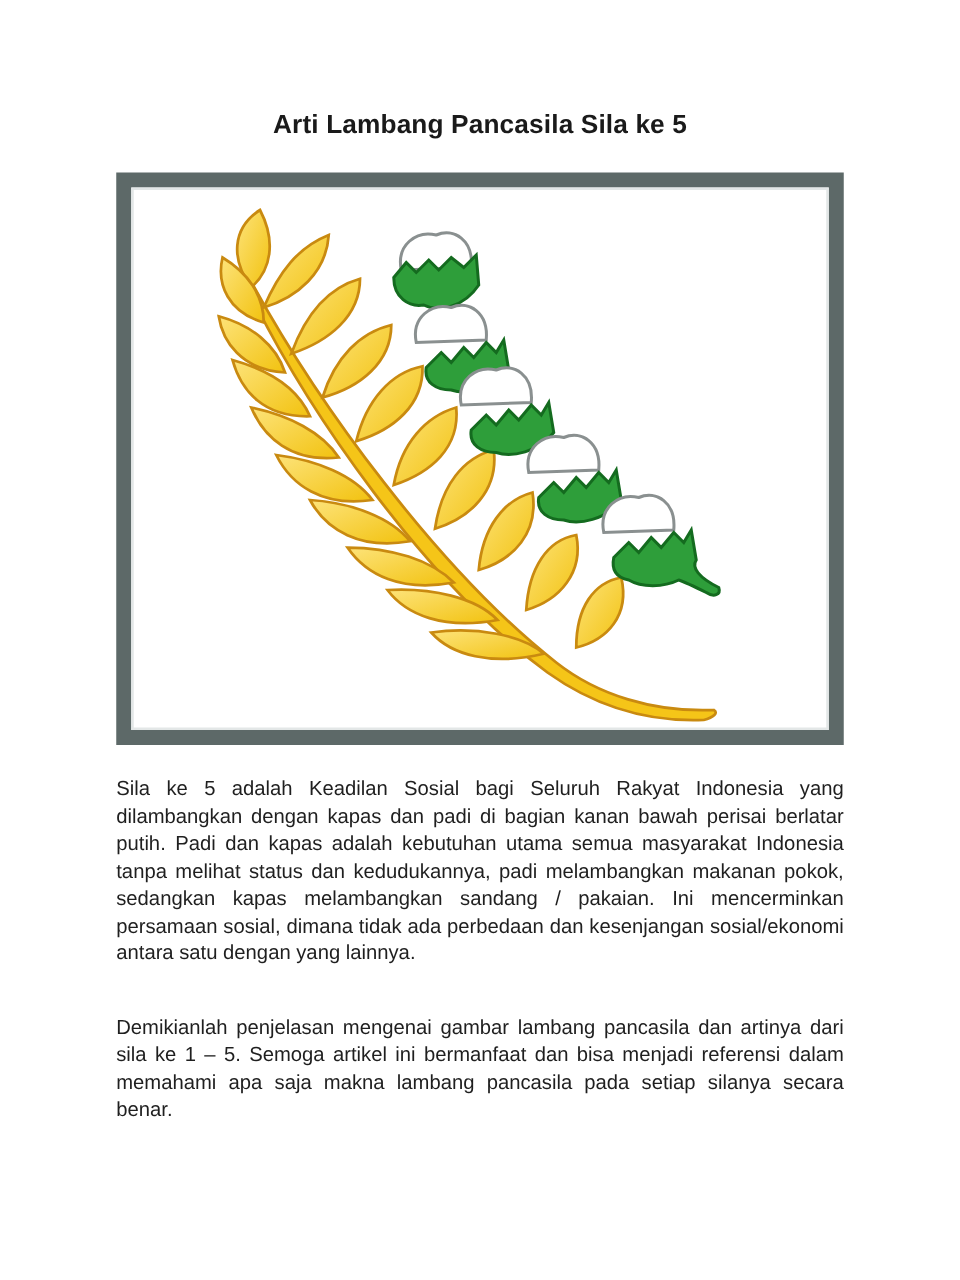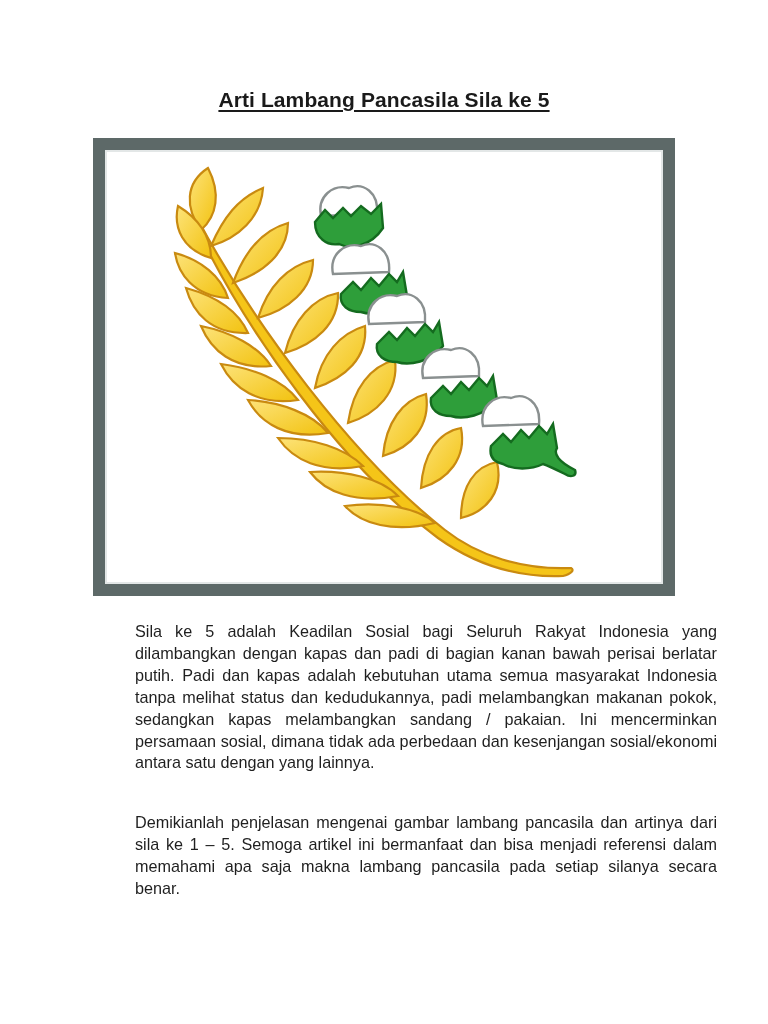--- a/index.html
+++ b/index.html
@@ -4,32 +4,32 @@
 <style>
   html, body { margin: 0; padding: 0; }
   body {
     width: 768px; height: 1024px; background: #ffffff; position: relative; overflow: hidden;
     font-family: "Liberation Sans", "DejaVu Sans", sans-serif; color: #1a1a1a;
   }
   .title {
     position: absolute; left: 0; top: 88px; width: 768px; text-align: center;
     font-size: 21px; font-weight: bold; letter-spacing: 0.1px;
   }
-  .title span { text-decoration: underline; text-underline-offset: 3px; text-decoration-thickness: 1.5px; }
+  .title span { text-underline-offset: 3px; text-decoration-thickness: 1.5px; }
   .frame {
     position: absolute; left: 93px; top: 138px; width: 582px; height: 458px;
     box-sizing: border-box; border: 12px solid #5d6968; background: #ffffff;
   }
   .frame-inner {
     position: absolute; left: 0; top: 0; right: 0; bottom: 0; border: 2px solid #e3e7e7; box-sizing: border-box;
   }
   .frame svg { position: absolute; left: -12px; top: -12px; }
   .body-text {
     position: absolute; left: 93px; width: 582px;
-    font-size: 16.2px; line-height: 21.9px; text-align: justify; color: #1f1f1f; margin-left: 42px;
+    font-size: 16.2px; line-height: 21.9px; text-align: justify; color: #1f1f1f;
   }
   .p1 { top: 621px; }
   .p2 { top: 812px; }
 </style>
 </head>
 <body>
 
 <div class="title">
   <span>Arti Lambang Pancasila Sila ke 5</span>
 </div>

